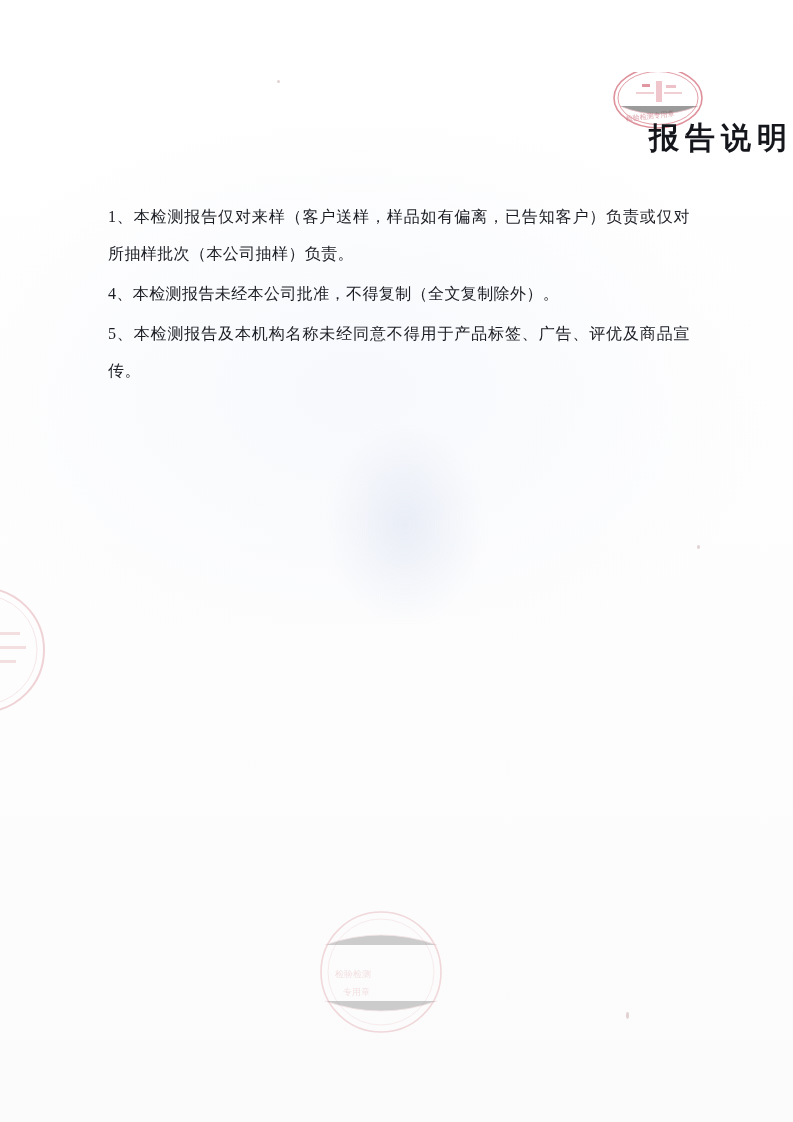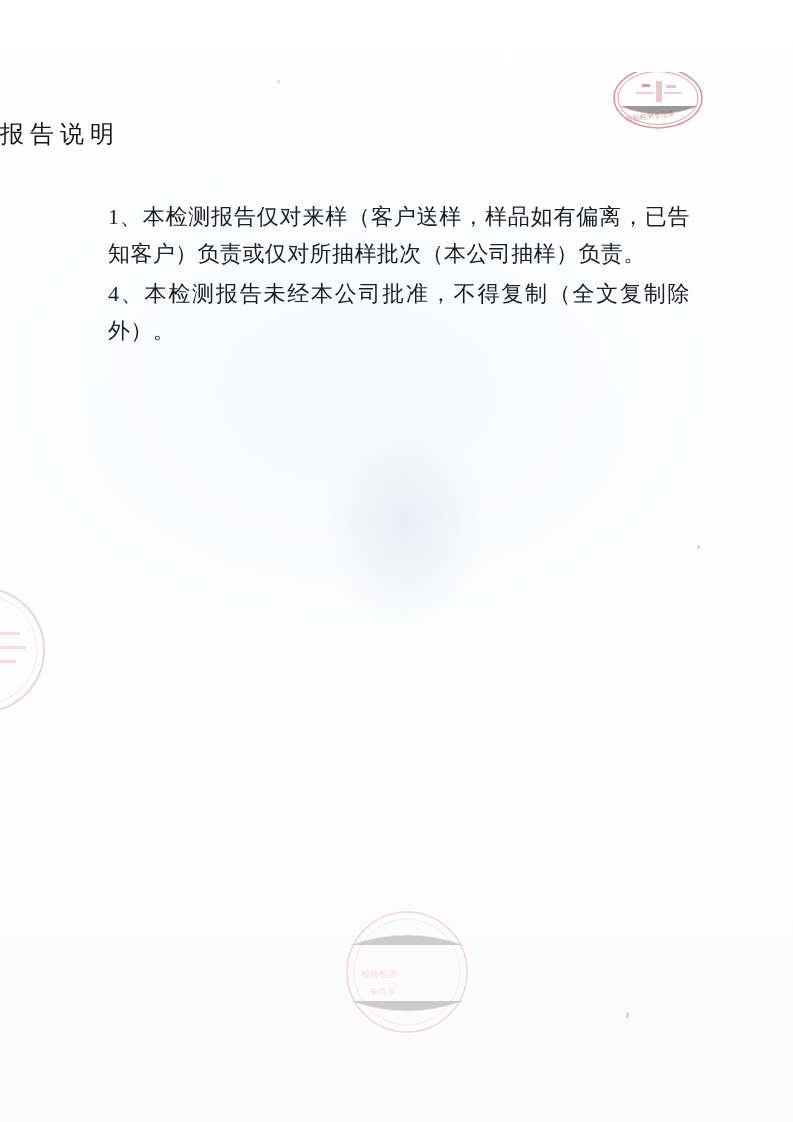--- a/index.html
+++ b/index.html
@@ -43,37 +43,37 @@
     background: radial-gradient(ellipse at center, rgba(150,170,215,0.16) 0%, rgba(180,195,230,0.06) 55%, rgba(255,255,255,0) 75%);
     filter: blur(3px);
     pointer-events: none;
   }
 
   .title {
     position: absolute;
     top: 118px;
     left: 0;
     width: 793px;
-    text-align: left;
-    font-size: 24px;
-    font-weight: normal;
+    text-align: right;
+    font-size: 30px;
+    font-weight: bold;
     letter-spacing: 6px;
     color: #14161c;
     font-family: "Liberation Serif", "DejaVu Serif", serif;
   }
 
   .body-block {
     position: absolute;
     left: 108px;
     top: 198px;
     width: 582px;
   }
 
   .para {
-    font-size: 22px;
+    font-size: 16px;
     line-height: 37px;
     text-align: justify;
     text-justify: inter-ideograph;
     color: #1b1d24;
     margin: 0 0 3px 0;
     letter-spacing: 0.4px;
   }
 
   
   .seal {
@@ -91,21 +91,21 @@
 
   .seal-left-edge {
     left: -52px;
     top: 570px;
     width: 120px;
     height: 160px;
     opacity: 0.55;
   }
 
   .seal-bottom-center {
-    left: 317px;
+    left: 291px;
     top: 905px;
     width: 180px;
     height: 135px;
     opacity: 0.42;
   }
 
   .speck {
     position: absolute;
     background: #c8a8a8;
     opacity: 0.5;
@@ -176,15 +176,16 @@
 
   <div class="speck" style="left:277px; top:80px; width:3px; height:3px;"></div>
   <div class="speck" style="left:697px; top:545px; width:3px; height:4px;"></div>
   <div class="speck" style="left:626px; top:1012px; width:3px; height:7px;"></div>
 
   <div class="title">报告说明</div>
 
   <div class="body-block">
     <p class="para">1、本检测报告仅对来样（客户送样，样品如有偏离，已告知客户）负责或仅对所抽样批次（本公司抽样）负责。</p>
     <p class="para">4、本检测报告未经本公司批准，不得复制（全文复制除外）。</p>
+    <p class="para">5、本检测报告及本机构名称未经同意不得用于产品标签、广告、评优及商品宣传。</p>
   </div>
 
 </div>
 
 </body></html>

